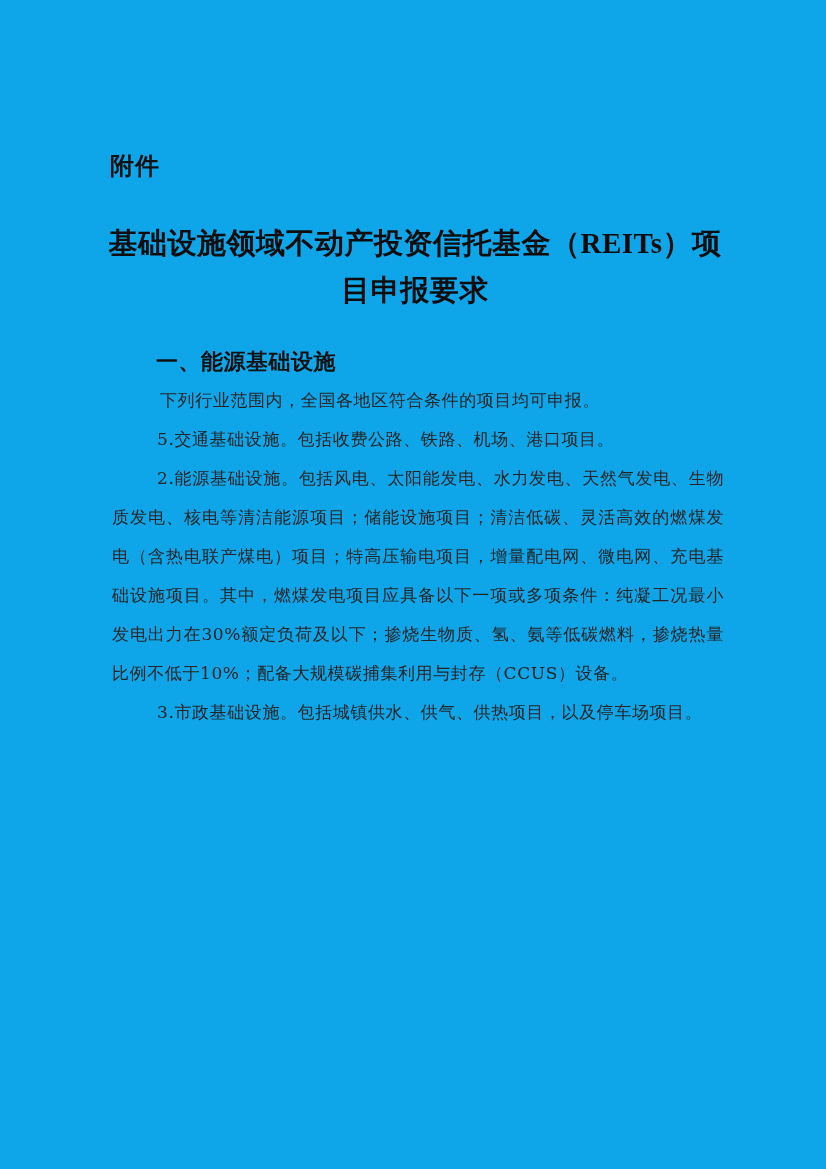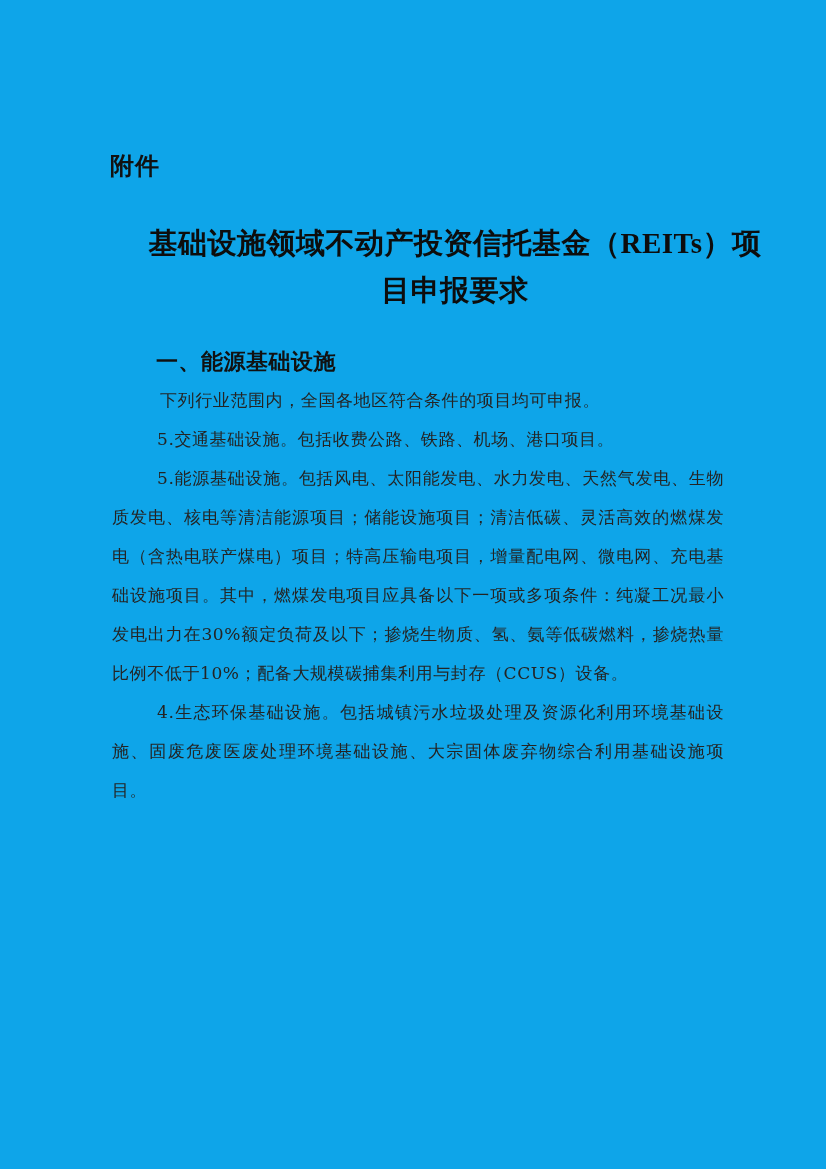--- a/index.html
+++ b/index.html
@@ -45,21 +45,20 @@
     left: 108px;
     top: 220px;
     width: 614px;
     text-align: center;
     font-family: "DejaVu Serif", "Liberation Serif", serif;
     font-weight: bold;
     font-size: 29px;
     line-height: 47px;
     letter-spacing: 0.5px;
     color: #0d0d0d;
-    margin-left: 40px;
   }
   .doc-title .latin {
     font-family: "Liberation Serif", "DejaVu Serif", serif;
     font-weight: bold;
     letter-spacing: 0.5px;
   }
 
   
   .body-block {
     position: absolute;
@@ -110,20 +109,20 @@
   </div>
 
   <div class="body-block">
 
     <div class="section-heading">一、能源基础设施</div>
 
     <p class="para">下列行业范围内，全国各地区符合条件的项目均可申报。</p>
 
     <p class="para num-start">5.交通基础设施。包括收费公路、铁路、机场、港口项目。</p>
 
-    <p class="para num-start">5.能源基础设施。包括风电、太阳能发电、水力发电、天然气发电、生物质发电、核电等清洁能源项目；储能设施项目；清洁低碳、灵活高效的燃煤发电（含热电联产煤电）项目；特高压输电项目，增量配电网、微电网、充电基础设施项目。其中，燃煤发电项目应具备以下一项或多项条件：纯凝工况最小发电出力在30%额定负荷及以下；掺烧生物质、氢、氨等低碳燃料，掺烧热量比例不低于10%；配备大规模碳捕集利用与封存（CCUS）设备。</p>
+    <p class="para num-start">2.能源基础设施。包括风电、太阳能发电、水力发电、天然气发电、生物质发电、核电等清洁能源项目；储能设施项目；清洁低碳、灵活高效的燃煤发电（含热电联产煤电）项目；特高压输电项目，增量配电网、微电网、充电基础设施项目。其中，燃煤发电项目应具备以下一项或多项条件：纯凝工况最小发电出力在30%额定负荷及以下；掺烧生物质、氢、氨等低碳燃料，掺烧热量比例不低于10%；配备大规模碳捕集利用与封存（CCUS）设备。</p>
 
+    <p class="para num-start">3.市政基础设施。包括城镇供水、供气、供热项目，以及停车场项目。</p>
 
-    <p class="para num-start">4.生态环保基础设施。包括城镇污水垃圾处理及资源化利用环境基础设施、固废危废医废处理环境基础设施、大宗固体废弃物综合利用基础设施项目。</p>
 
 
   </div>
 </div>
 
 </body></html>

